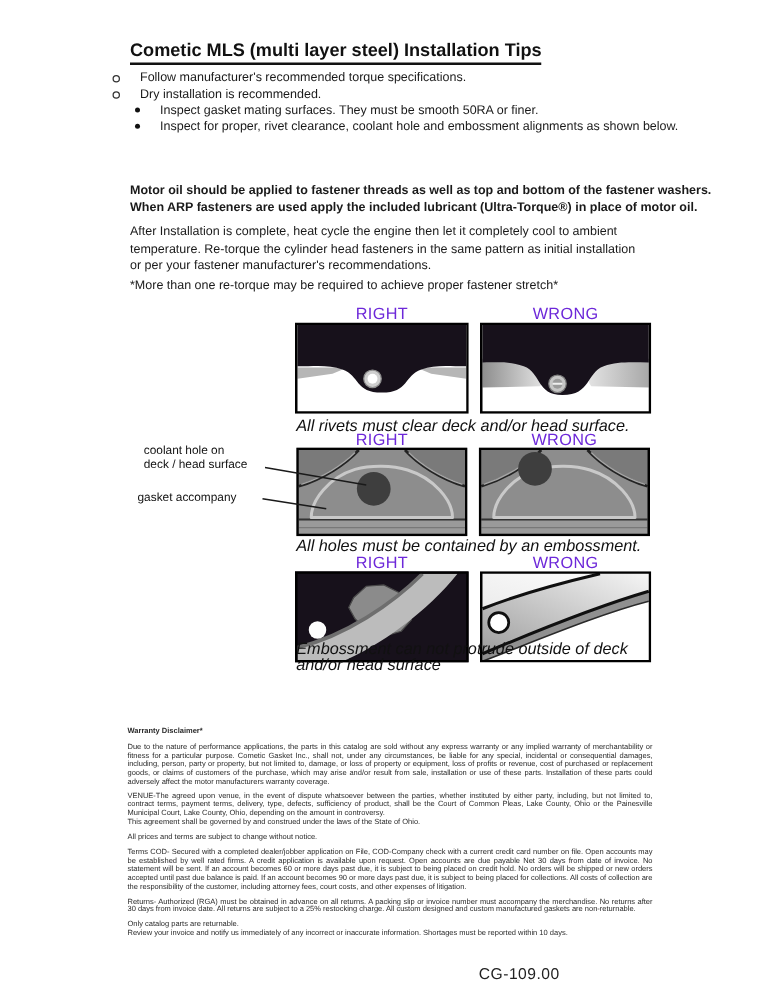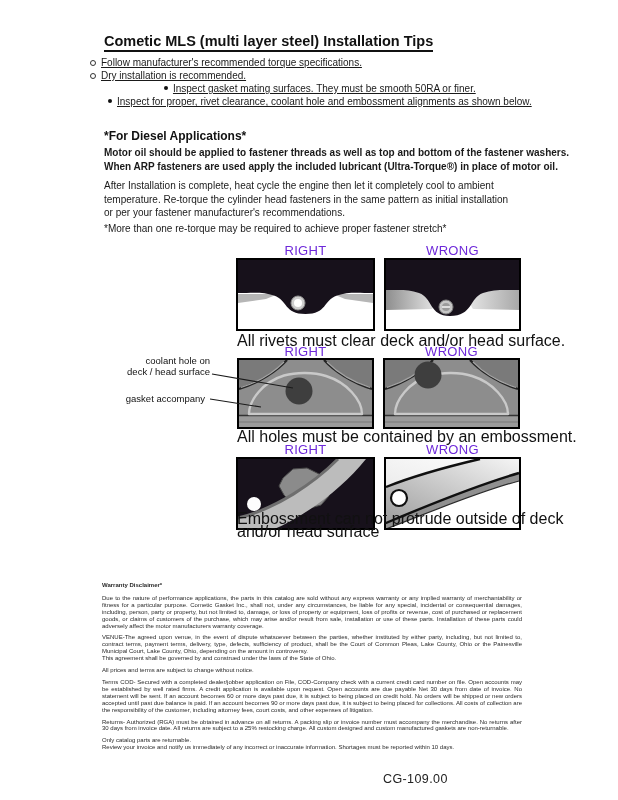--- a/index.html
+++ b/index.html
@@ -6,35 +6,35 @@
   .page{
     position:relative;width:618px;height:800px;background:#ffffff;overflow:hidden;
     font-family:"Liberation Sans", sans-serif;color:#1a1a1a;margin-top:12px;
   }
   .abs{position:absolute;}
   
   .title{left:104px;top:21px;font-size:14.5px;font-weight:bold;color:#111;}
   .title .underline{display:inline-block;border-bottom:2px solid #111;padding-bottom:1px;}
   
   .tips{left:90px;top:44px;font-size:10px;line-height:13px;}
-  .bullet-row{display:flex;gap:5px;text-decoration:underline;}
+  .bullet-row{display:flex;gap:16px;}
   .ob{flex:none;width:4px;height:4px;border:1px solid #333;border-radius:50%;margin-top:4px;}
   .fb{flex:none;width:4px;height:4px;background:#111;border-radius:50%;margin-top:4px;}
-  .sub{margin-left:18px;justify-content:center;}
+  .sub{margin-left:18px;}
   .nowrap{white-space:nowrap;}
   
   .diesel-heading{left:104px;top:117px;font-size:12px;font-weight:bold;color:#111;}
   .para{font-size:10px;line-height:13.5px;}
   .p1{left:104px;top:134px;font-weight:bold;}
   .p2{left:104px;top:167px;}
   .p3{left:104px;top:210px;}
   
   .rw-label{font-size:13px;letter-spacing:0.3px;text-align:center;color:#6d28d9;}
-  .caption{font-size:16px;line-height:13px;color:#111;}
-  .ann{font-size:9.5px;line-height:11px;text-align:right;color:#111;}
+  .caption{font-size:13px;line-height:13px;color:#111;font-style:italic;}
+  .ann{font-size:9.5px;line-height:11px;color:#111;}
   .panel{display:block;}
   
   .legal{left:102px;top:570px;width:420px;font-size:6px;line-height:6.9px;color:#2a2a2a;text-align:justify;}
   .legal .lh{font-weight:bold;margin-bottom:6px;}
   .legal .lp{margin-bottom:5px;}
   .legal .lp0{margin-bottom:0;}
   
   .footer-code{left:383px;top:760px;font-size:12.5px;letter-spacing:0.4px;color:#222;}
 </style>
 </head>
@@ -58,21 +58,20 @@
     <div class="bullet-row sub">
       <span class="fb"></span>
       <span class="nowrap">Inspect gasket mating surfaces.  They must be smooth 50RA or finer.</span>
     </div>
     <div class="bullet-row sub">
       <span class="fb"></span>
       <span class="nowrap">Inspect for proper, rivet clearance, coolant hole and embossment alignments as shown below.</span>
     </div>
   </div>
 
-  <div class="abs diesel-heading">*For Diesel Applications*</div>
   <div class="abs para p1">
     <div class="nowrap">Motor oil should be applied to fastener threads as well as top and bottom of the fastener washers.</div>
     <div class="nowrap">When ARP fasteners are used apply the included lubricant (Ultra-Torque®) in place of motor oil.</div>
   </div>
   <div class="abs para p2">
     <div class="nowrap">After Installation is complete, heat cycle the engine then let it completely cool to ambient</div>
     <div class="nowrap">temperature. Re-torque the cylinder head fasteners in the same pattern as initial installation</div>
     <div class="nowrap">or per your fastener manufacturer's recommendations.</div>
   </div>
   <div class="abs para p3 nowrap">*More than one re-torque may be required to achieve proper fastener stretch*</div>

